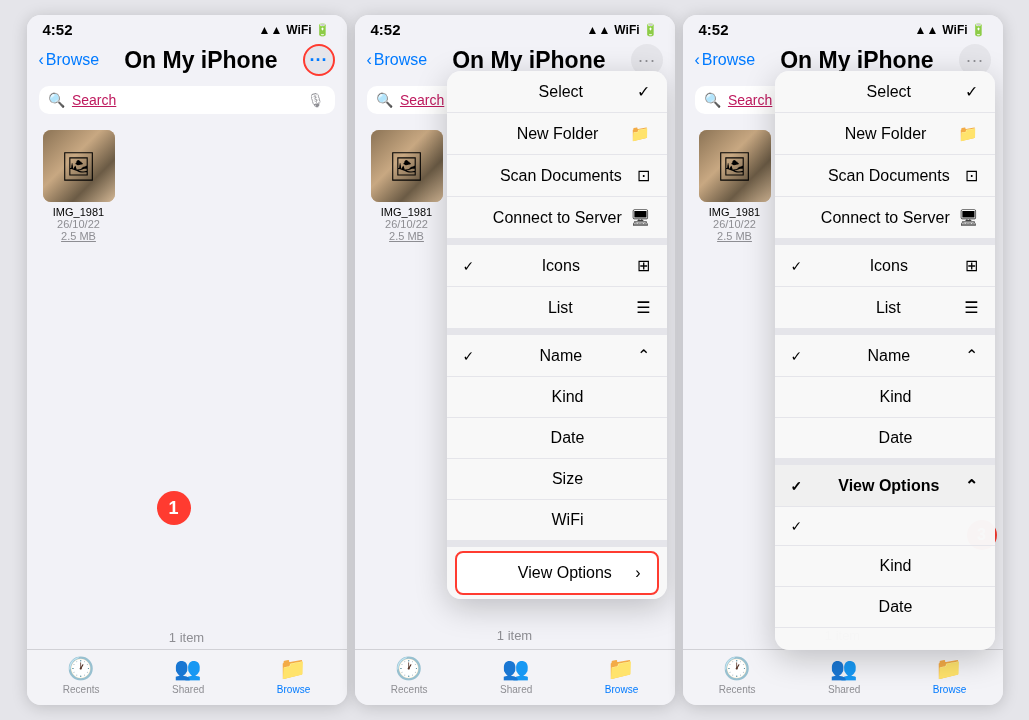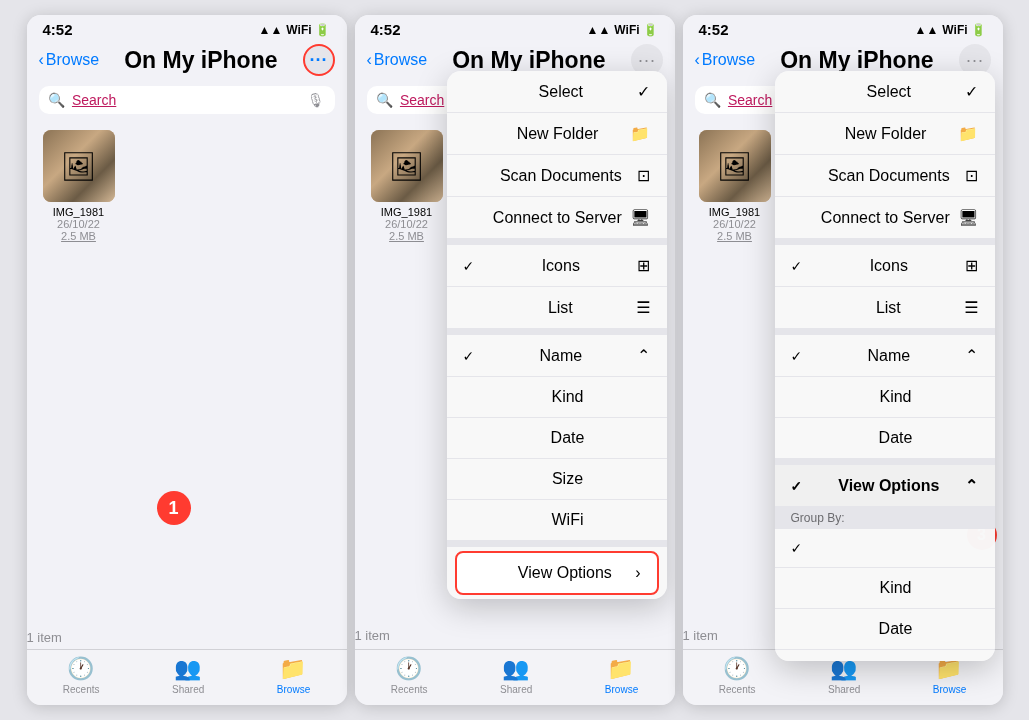--- a/index.html
+++ b/index.html
@@ -126,20 +126,21 @@
       display: flex;
       flex-direction: column;
       align-items: center;
       gap: 2px;
       font-size: 10px;
       color: #8e8e93;
     }
     .tab-item.active { color: #007aff; }
     .tab-icon { font-size: 22px; }
     .item-count {
+      text-align: center;
       font-size: 13px;
       color: #8e8e93;
       padding: 8px 0 4px;
     }
 
     
     .dropdown-overlay {
       position: absolute;
       top: 56px;
       right: 8px;
@@ -512,23 +513,20 @@
         <span class="menu-item-icon"></span>
       </div>
       <div class="menu-separator"></div>
 
       <div class="menu-item checked" style="background:#f0f0f0;font-weight:600;">
         <span class="menu-check">✓</span>
         <span class="menu-item-label">View Options</span>
         <span class="menu-item-icon">⌃</span>
       </div>
 
-      <div class="section-header">
-        <span>Group By:</span>
-      </div>
 
       <div class="menu-item checked">
         <span class="menu-check">✓</span>
       </div>
 
       <div class="menu-item">
         <span class="menu-check"> </span>
         <span class="menu-item-label">Kind</span>
       </div>
 

